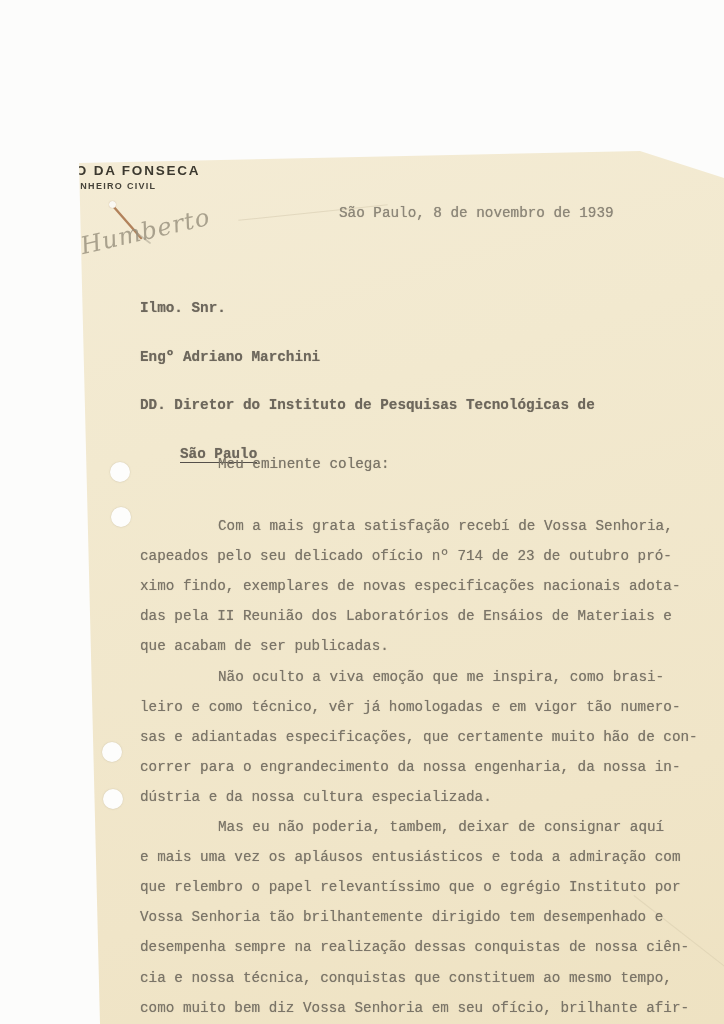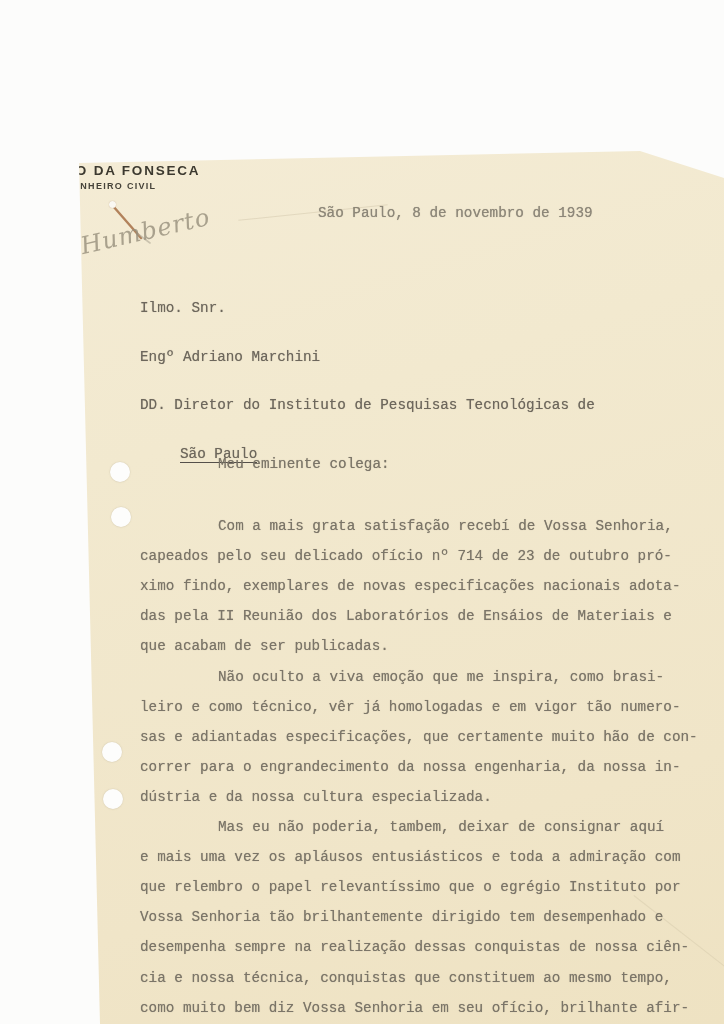--- a/index.html
+++ b/index.html
@@ -9,22 +9,22 @@
     position:absolute;inset:0;
     clip-path:polygon(79px 163px,640px 151px,724px 178px,724px 1024px,100px 1024px);
     background:linear-gradient(163deg,#f5edd8 0%,#f2e9cf 40%,#f0e5c8 78%,#eee2c2 100%);
   }
   .lh1{position:absolute;left:66px;top:163px;font-size:13.5px;font-weight:bold;
        letter-spacing:1.8px;color:#3c392f;white-space:pre;}
   .lh2{position:absolute;left:73px;top:181px;font-size:9px;font-weight:bold;
        letter-spacing:1.3px;color:#46433a;white-space:pre;}
   .typed{font-family:"Liberation Mono",monospace;font-size:14.3px;white-space:pre;
          text-shadow:0 0 0.7px rgba(110,104,92,0.65);}
-  .date-line{position:absolute;left:318px;top:205px;color:#8d8779;}
-  .recipient{position:absolute;left:140px;top:268px;color:#6d675c;}
+  .date-line{position:absolute;left:339px;top:205px;color:#8d8779;}
+  .recipient{position:absolute;left:140px;top:268px;color:#6d675c;font-weight:bold;}
   .recipient .r-line{height:16.6px;line-height:16.6px;}
   .r-underline{display:inline-block;border-bottom:1.6px solid #55504a;padding-bottom:0px;margin-left:40px;}
   .letter-body{position:absolute;left:140px;top:417px;width:570px;color:#7b7568;}
   .body-line{height:30.1px;line-height:30.1px;}
   .indent{text-indent:78px;}
   .handwriting{position:absolute;left:84px;top:232px;font-family:"DejaVu Serif",serif;
        font-style:italic;font-size:24px;color:rgba(150,142,124,0.8);
        transform:rotate(-13deg);transform-origin:left bottom;letter-spacing:1px;}
   .pencil-stroke-svg{position:absolute;left:0;top:0;pointer-events:none;}
   .hole{position:absolute;width:20px;height:20px;border-radius:50%;background:#fdfdfc;

